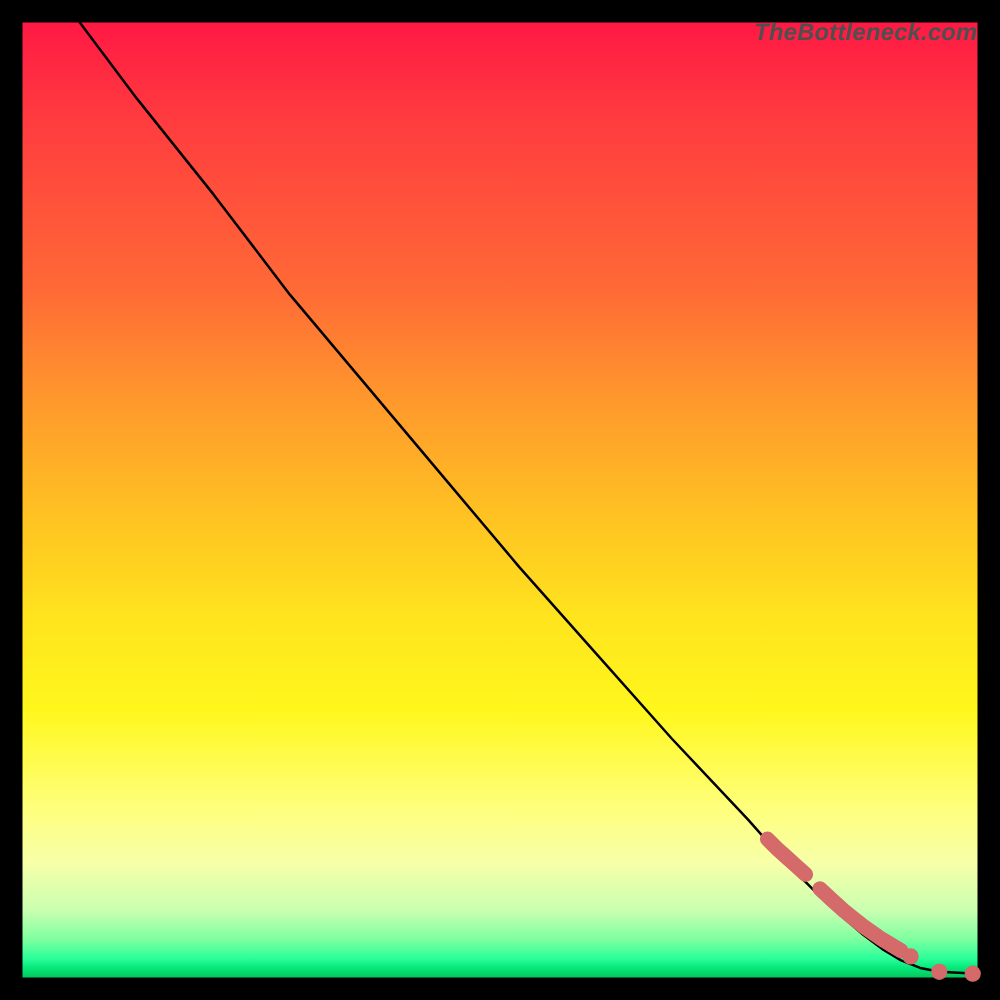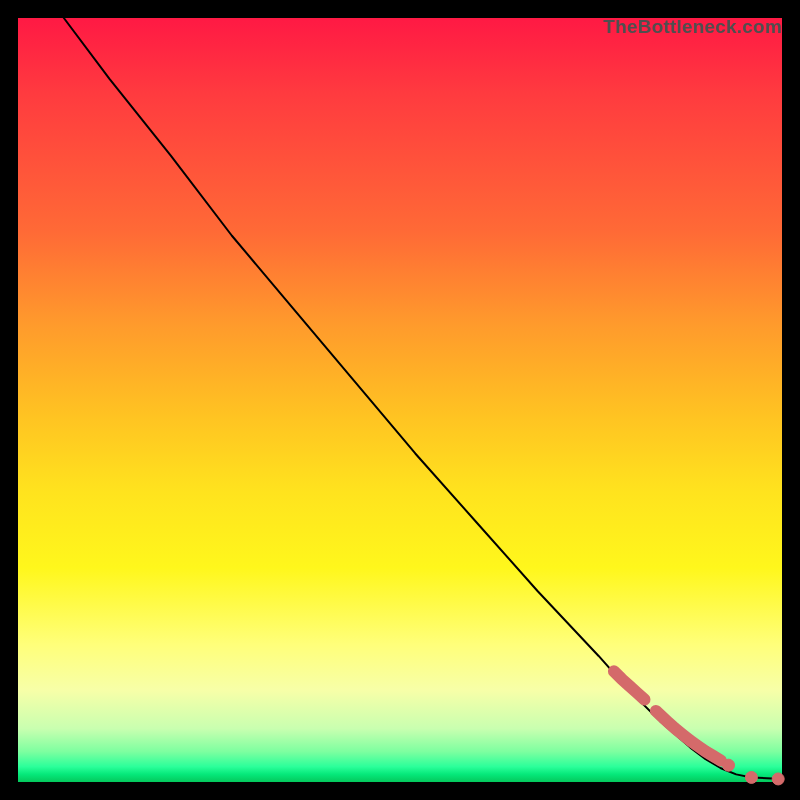--- a/index.html
+++ b/index.html
@@ -14,20 +14,21 @@
     position: relative;
     width: 800px;
     height: 800px;
   }
   .plot-area {
     position: absolute;
     left: 18px;
     top: 18px;
     width: 764px;
     height: 764px;
+    font-style: italic;
   }
   .gradient {
     position: absolute;
     left: 0;
     top: 0;
     width: 764px;
     height: 764px;
     
     background: linear-gradient(
       to bottom,

